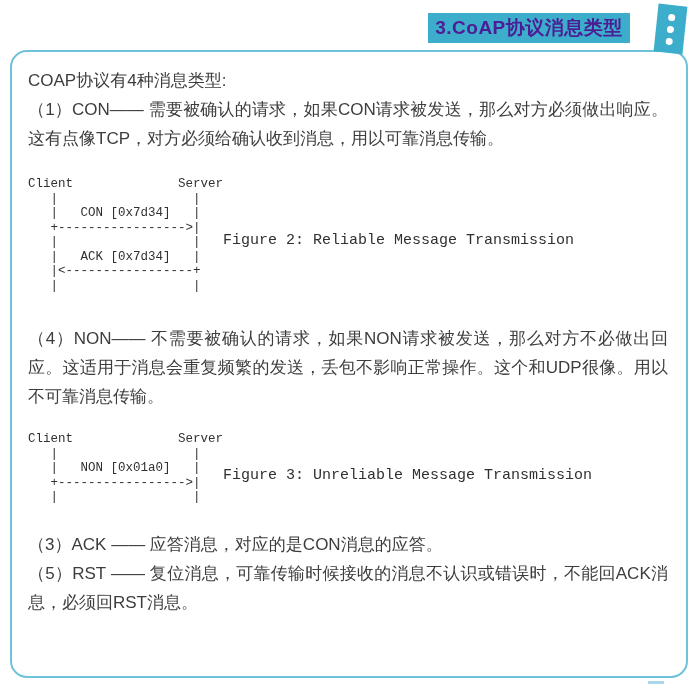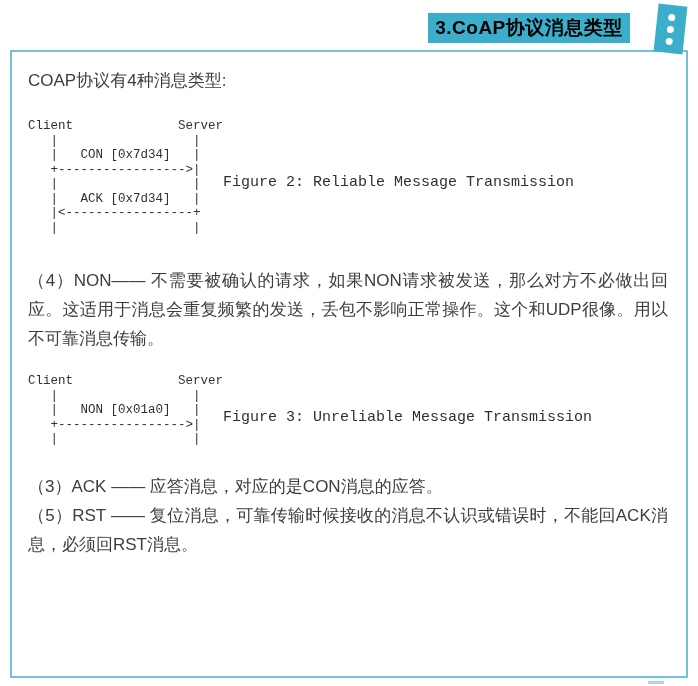--- a/index.html
+++ b/index.html
@@ -10,21 +10,21 @@
     overflow: hidden;
   }
   .page { position: relative; width: 698px; height: 686px; }
 
   
   .section-tab {
     position: absolute;
     left: 428px; top: 13px;
     width: 202px; height: 30px;
     background: #3CAECB;
-    color: #000000;
+    color: #4c1d95;
     font-size: 19px;
     font-weight: bold;
     line-height: 30px;
     text-align: center;
     letter-spacing: 0.5px;
     z-index: 3;
   }
 
   
   .deco {
@@ -54,21 +54,21 @@
     background: #A9D9E8;
     z-index: 1;
   }
 
   
   .content-box {
     position: absolute;
     left: 10px; top: 50px;
     width: 678px; height: 628px;
     border: 2px solid #6FC2DA;
-    border-radius: 1px;
+    border-radius: 17px;
     background: #ffffff;
     padding: 14px 18px 8px 16px;
     z-index: 2;
     overflow: hidden;
   }
 
   .para {
     font-size: 17px;
     line-height: 29px;
     color: #3D3D3D;
@@ -112,20 +112,21 @@
   <div class="deco">
     <span class="dot"></span>
     <span class="dot"></span>
     <span class="dot"></span>
   </div>
 
   <div class="content-box">
 
     <p class="para intro">COAP协议有4种消息类型:</p>
 
+    <p class="para item1">（1）CON—— 需要被确认的请求，如果CON请求被发送，那么对方必须做出响应。这有点像TCP，对方必须给确认收到消息，用以可靠消息传输。</p>
 
     <div class="figure fig2">
       <pre class="ascii">Client              Server
    |                  |
    |   CON [0x7d34]   |
    +-----------------&gt;|
    |                  |
    |   ACK [0x7d34]   |
    |&lt;-----------------+
    |                  |</pre>

